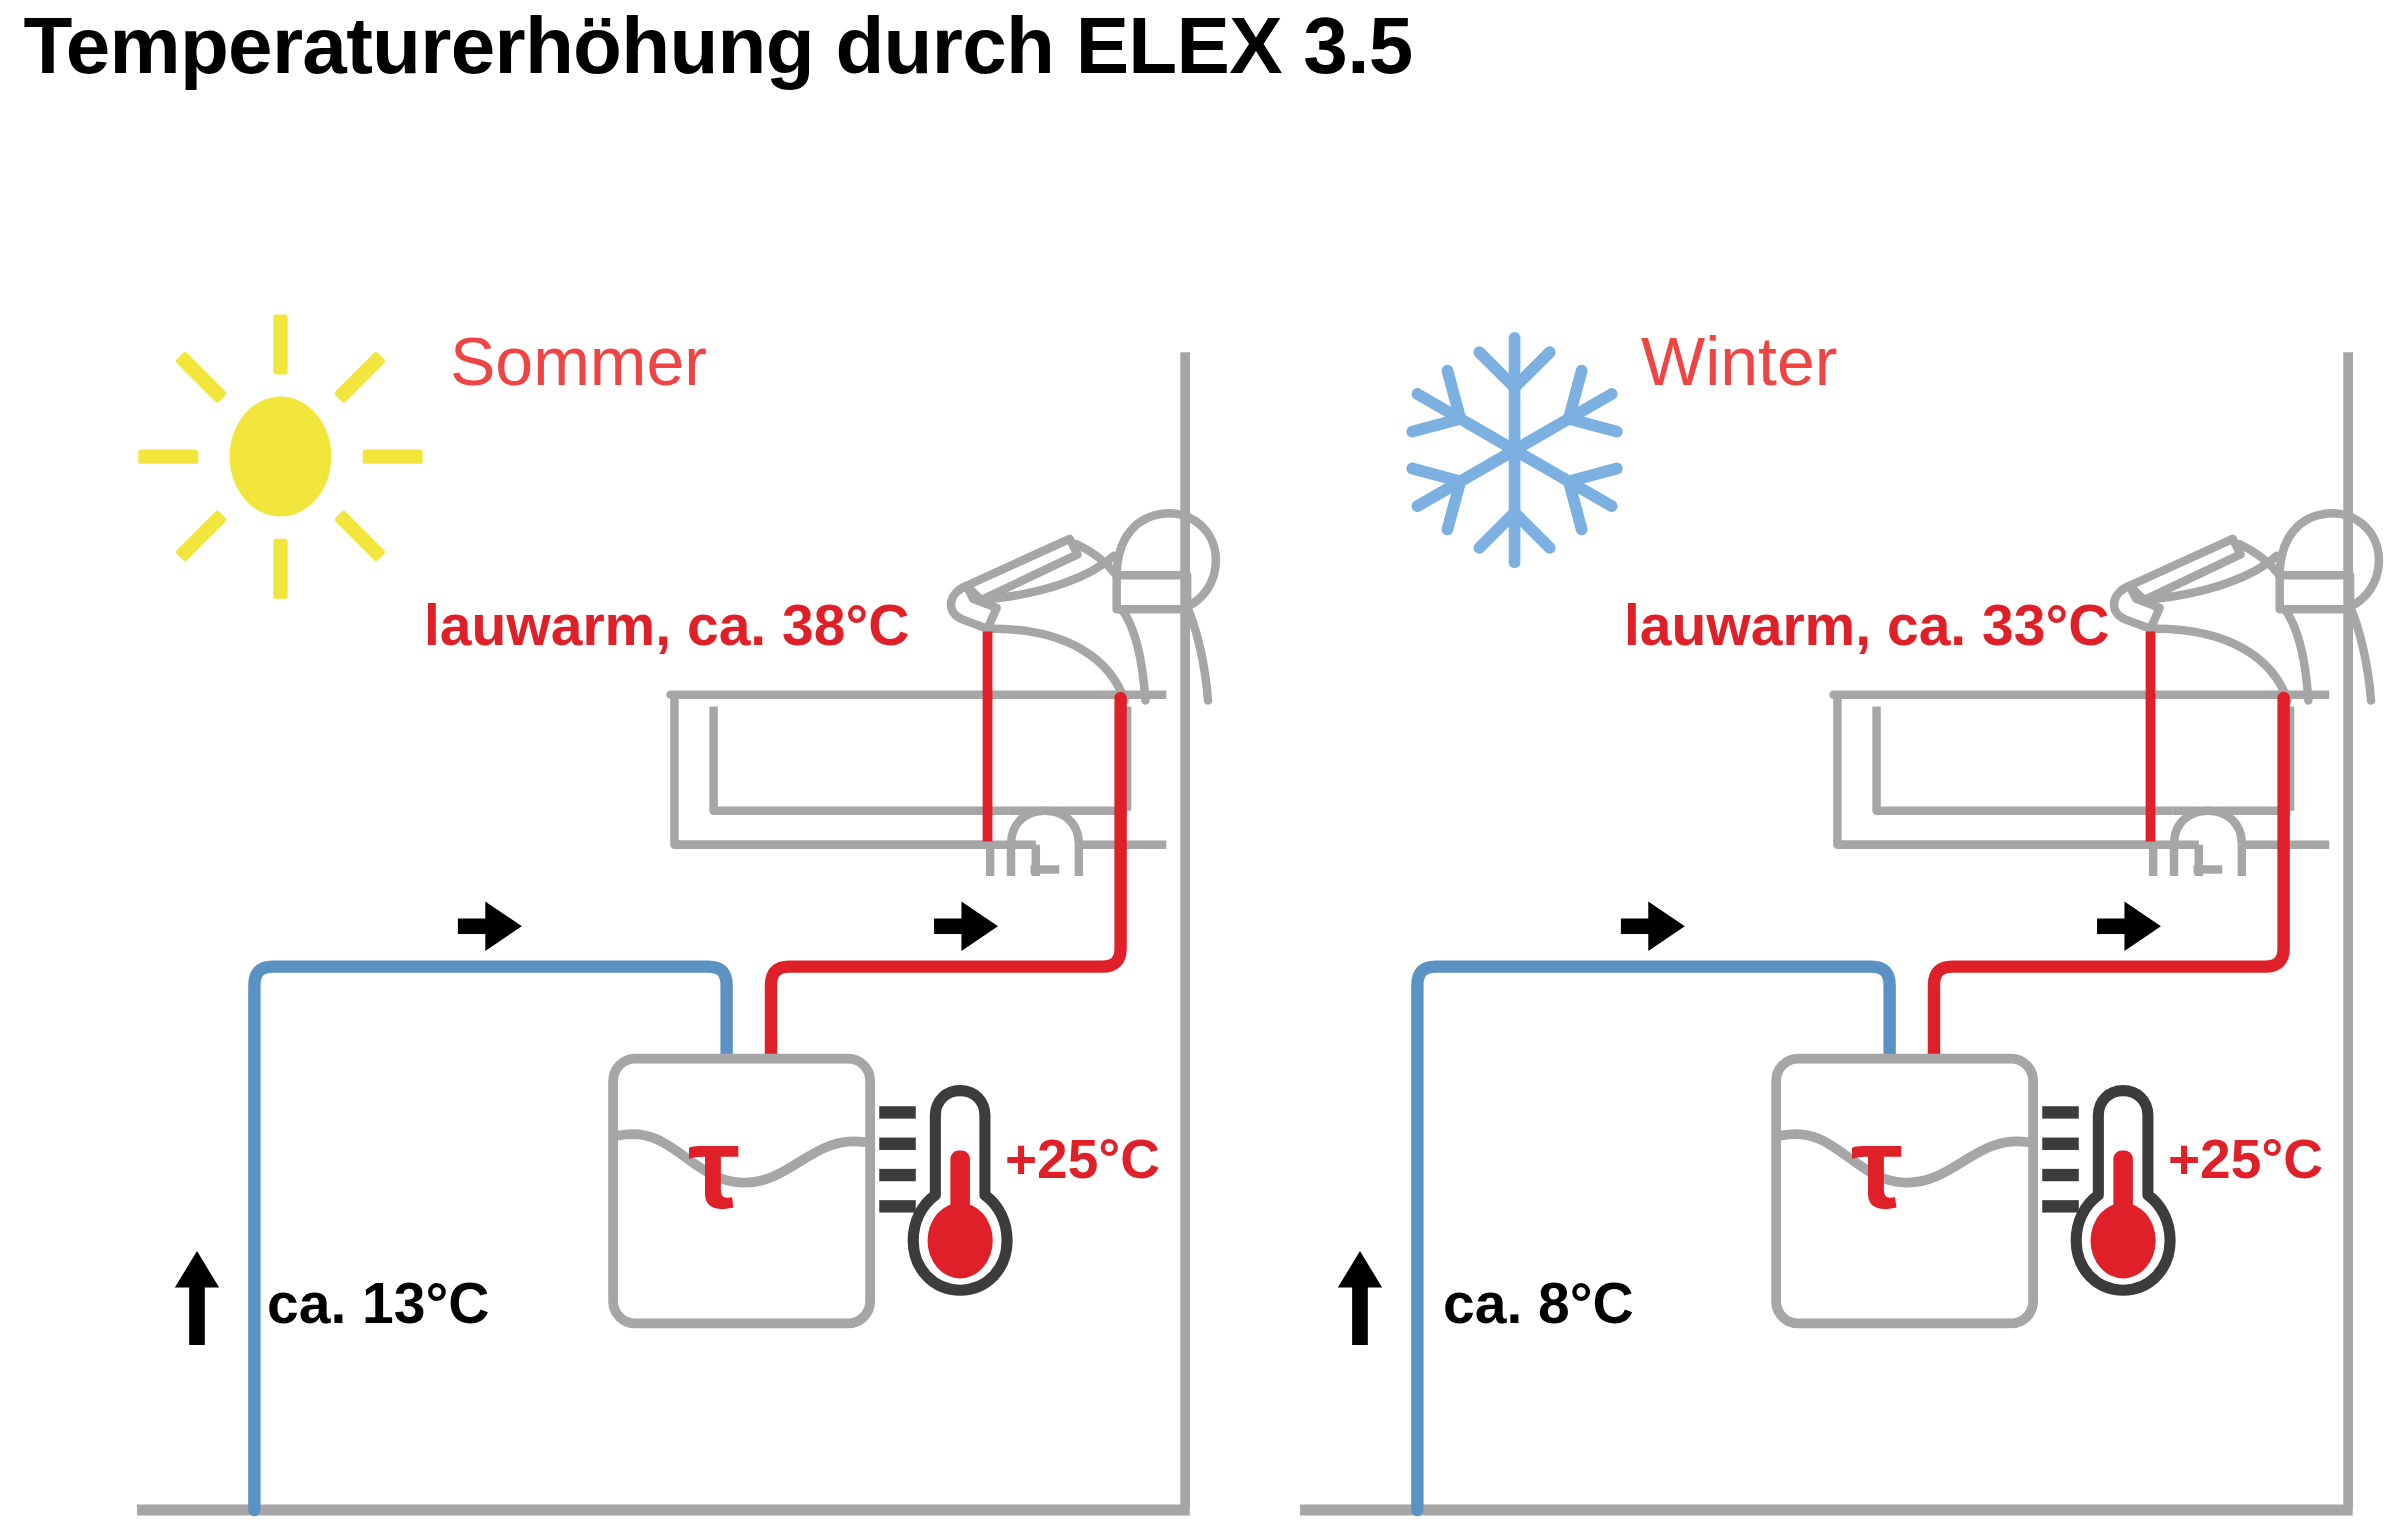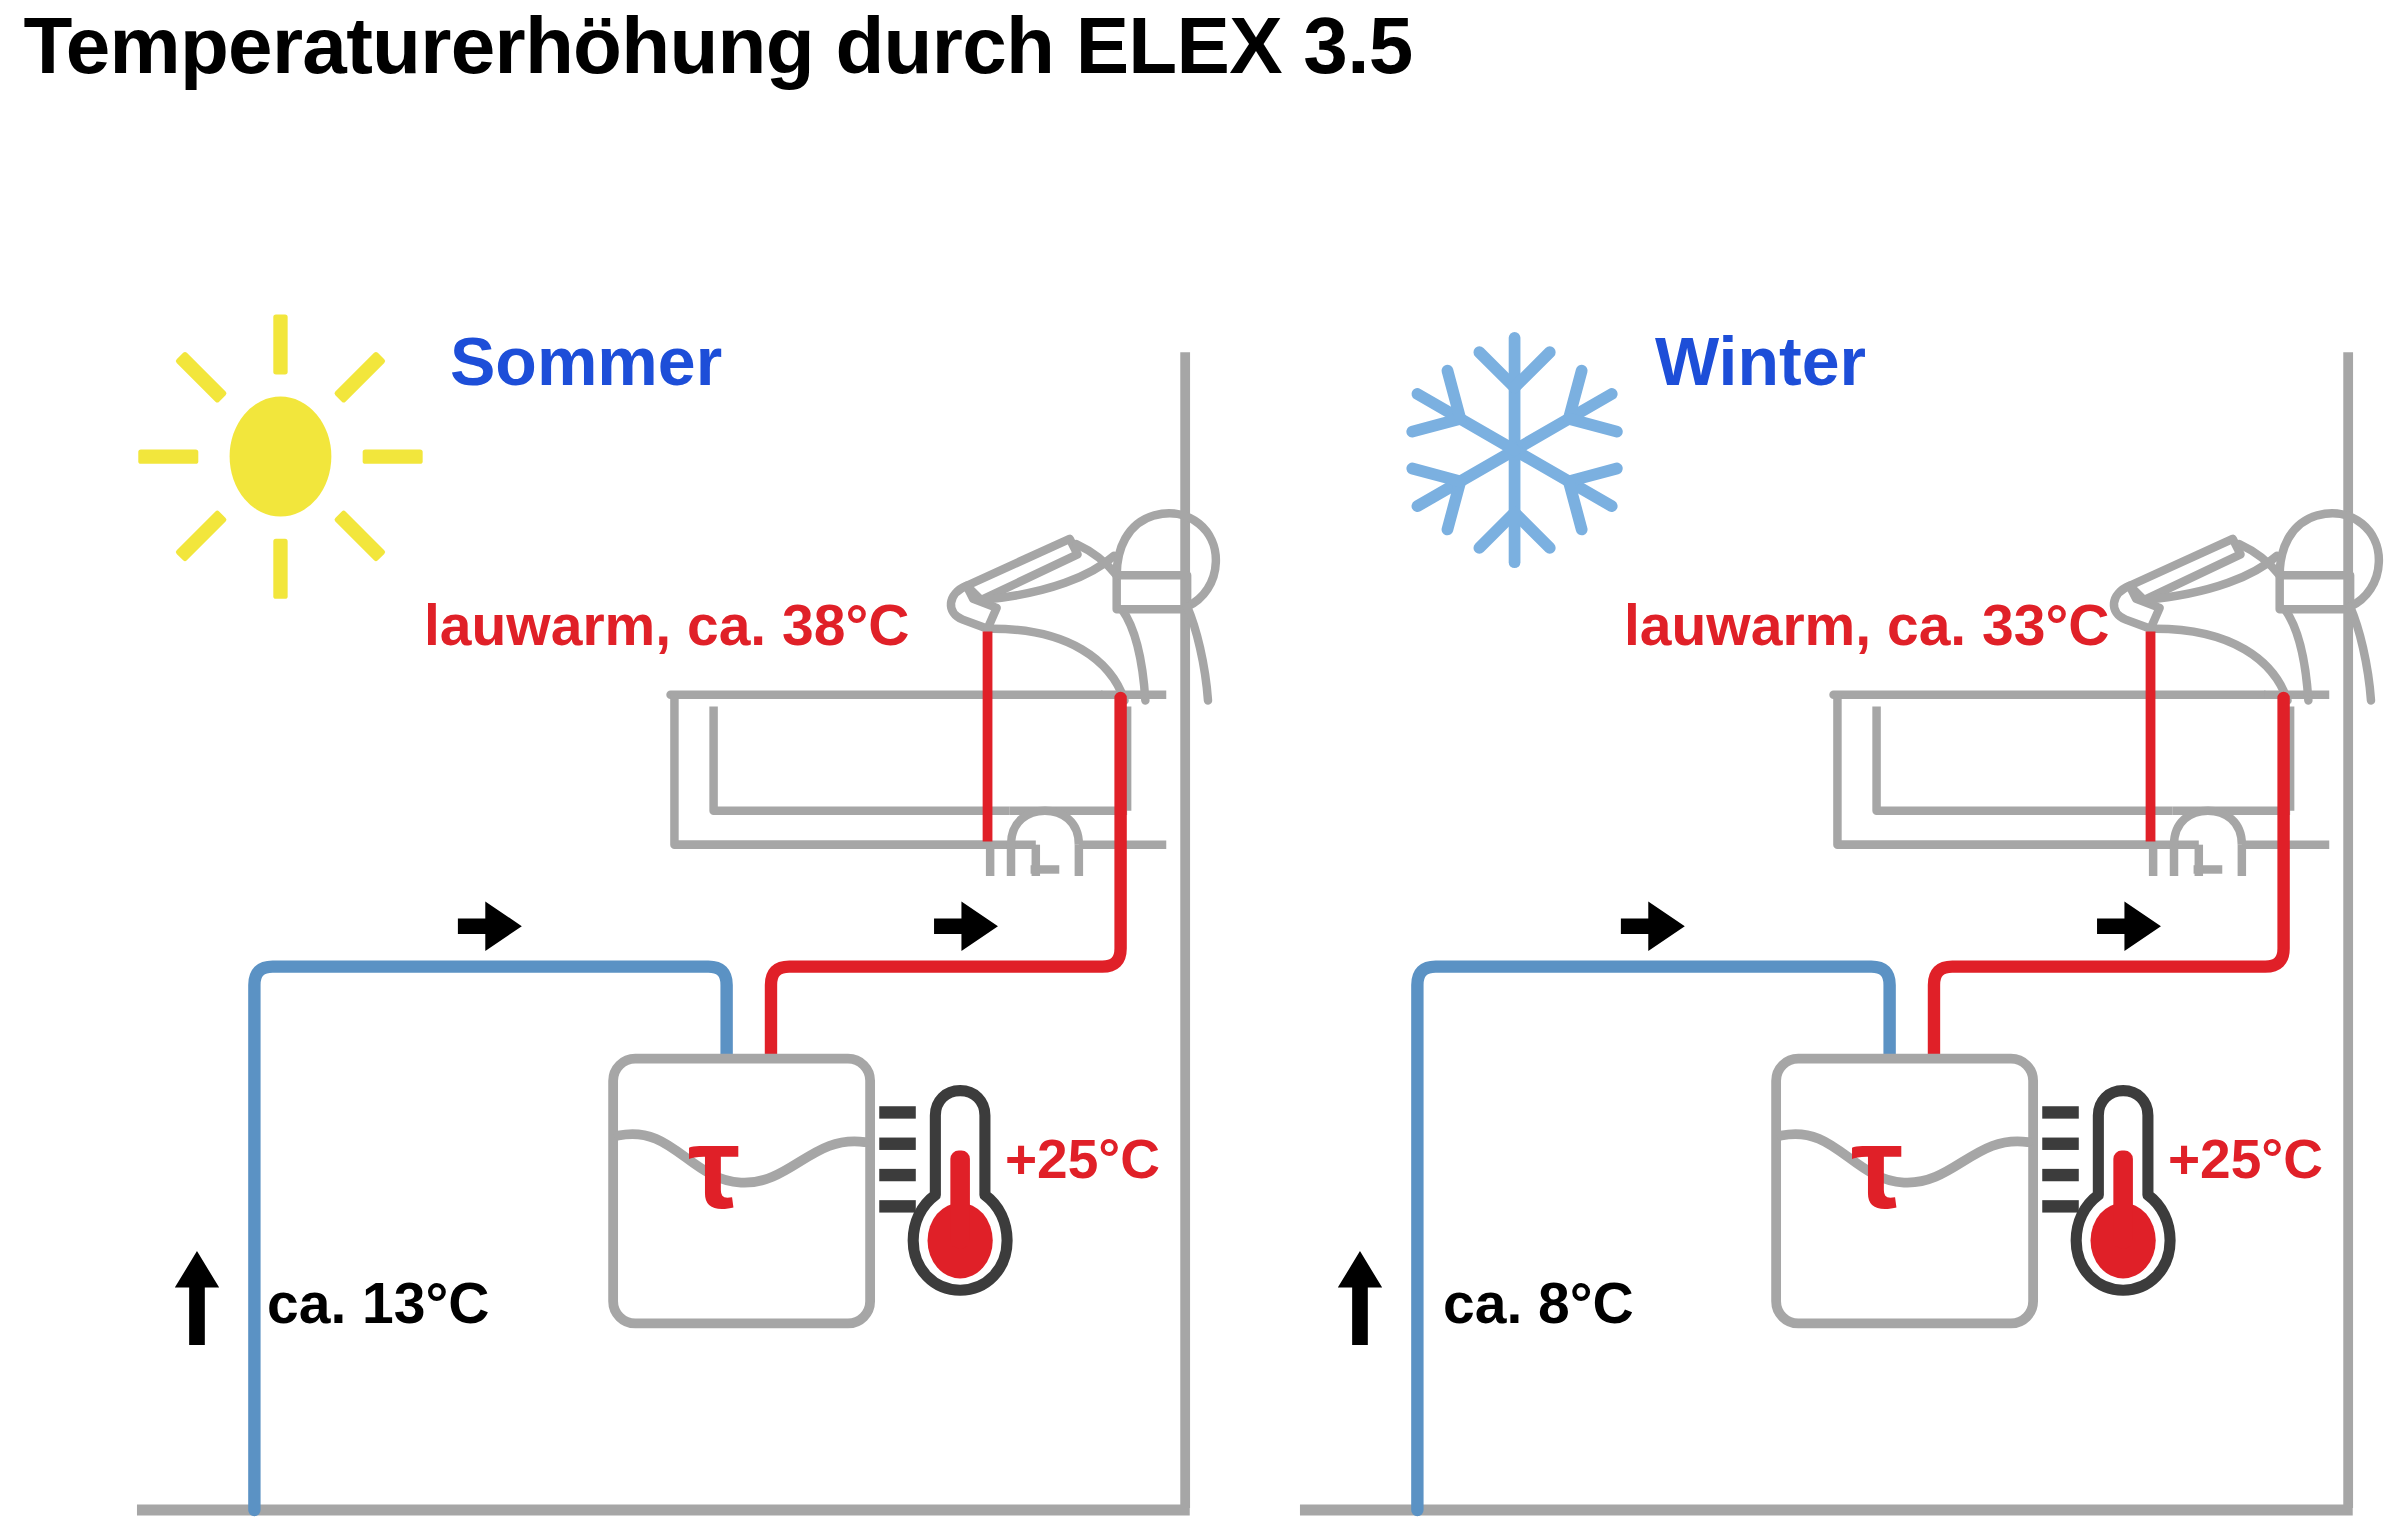--- a/index.html
+++ b/index.html
@@ -34,22 +34,22 @@
   }
   .panel-svg {
     position: absolute;
     top: 0; left: 0;
     width: 2401px;
     height: 1525px;
   }
   .season-label {
     position: absolute;
     font-size: 68px;
-    font-weight: bold;
-    color: #1d4ed8;
+    font-weight: normal;
+    color: #ef4444;
     white-space: nowrap;
     line-height: 1;
   }
   .warm-label {
     position: absolute;
     font-size: 57px;
     font-weight: bold;
     color: #E02028;
     white-space: nowrap;
     line-height: 1;
@@ -261,21 +261,21 @@
   <div class="season-label" style="left:450px; top:327px;">Sommer</div>
 
   <div class="warm-label" style="left:424px; top:597px;">lauwarm, ca. 38°C</div>
 
   <div class="cold-label" style="left:267px; top:1275px;">ca. 13°C</div>
 
   <div style="position:absolute; left:688px; top:1109px; font-size:117px; font-weight:bold; color:#E02028; line-height:1;">τ</div>
 
   <div class="delta-label" style="left:1005px; top:1132px;">+25°C</div>
 
-  <div class="season-label" style="left:1641px; top:327px;margin-left:14px;">Winter</div>
+  <div class="season-label" style="left:1641px; top:327px;">Winter</div>
 
   <div class="warm-label" style="left:1624px; top:597px;">lauwarm, ca. 33°C</div>
 
   <div class="cold-label" style="left:1443px; top:1275px;">ca. 8°C</div>
 
   <div style="position:absolute; left:1851px; top:1109px; font-size:117px; font-weight:bold; color:#E02028; line-height:1;">τ</div>
 
   <div class="delta-label" style="left:2168px; top:1132px;">+25°C</div>
 
 </div>

